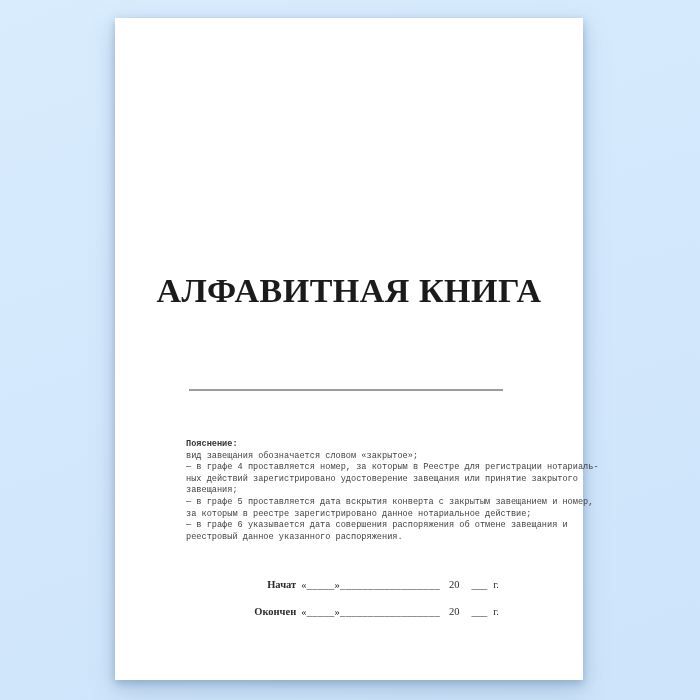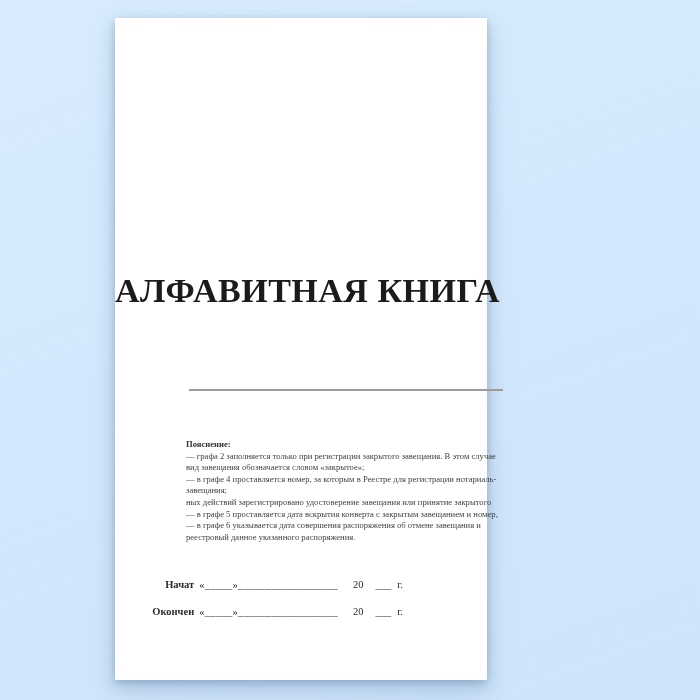--- a/index.html
+++ b/index.html
@@ -13,21 +13,21 @@
   .canvas {
     position: relative;
     width: 700px;
     height: 700px;
     background: linear-gradient(160deg, #d8ecfd 0%, #d2e7fc 55%, #cde4fa 100%);
   }
   .sheet {
     position: absolute;
     left: 115px;
     top: 18px;
-    width: 372px;
+    width: 468px;
     height: 662px;
     background: #ffffff;
     box-shadow: 0 3px 8px rgba(110, 140, 178, 0.50),
                 0 10px 22px rgba(110, 140, 178, 0.35);
   }
   .title-block {
     position: absolute;
     top: 254px;
     left: 0;
     width: 100%;
@@ -58,21 +58,21 @@
     left: 74px;
     width: 314px;
     height: 2px;
     background: #9b9b9b;
   }
   .note {
     position: absolute;
     top: 421px;
     left: 71px;
     width: 336px;
-    font-family: Liberation Serif, serif;
+    font-family: Liberation Mono, monospace;
     font-size: 8.6px;
     line-height: 11.6px;
     color: #424242;
   }
   .note-heading {
     font-weight: 700;
     color: #333333;
   }
   .note-line {
     white-space: nowrap;
@@ -92,21 +92,21 @@
   }
   .field-label {
     font-weight: 700;
     margin-right: 5px;
   }
   .field-blank {
     letter-spacing: 0.3px;
     text-align: right;
   }
   .field-year {
-    margin-left: 15px;
+    margin-left: 9px;
   }
   .field-year-blank {
     margin-left: 12px;
   }
   .field-era {
     margin-left: 6px;
   }
 </style>
 </head>
 <body>
@@ -115,26 +115,26 @@
   <div class="sheet">
 
     <div class="title-block">
       <div class="title-line1">АЛФАВИТНАЯ КНИГА</div>
     </div>
 
     <div class="divider"></div>
 
     <div class="note">
       <div class="note-heading">Пояснение:</div>
-      <div class="note-line">— графа 2 заполняется только при регистрации закрытого завещания. В этом случае</div>
       <div class="note-line">вид завещания обозначается словом «закрытое»;</div>
       <div class="note-line">— в графе 4 проставляется номер, за которым в Реестре для регистрации нотариаль-</div>
+      <div class="note-line">ных действий зарегистрировано удостоверение завещания или принятие закрытого</div>
       <div class="note-line">завещания;</div>
-      <div class="note-line">ных действий зарегистрировано удостоверение завещания или принятие закрытого</div>
       <div class="note-line">— в графе 5 проставляется дата вскрытия конверта с закрытым завещанием и номер,</div>
+      <div class="note-line">за которым в реестре зарегистрировано данное нотариальное действие;</div>
       <div class="note-line">— в графе 6 указывается дата совершения распоряжения об отмене завещания и</div>
       <div class="note-line">реестровый данное указанного распоряжения.</div>
     </div>
 
     <div class="fields">
       <div class="field-row">
         <span class="field-label">Начат</span><span class="field-blank">«_____»__________________</span><span class="field-year">20</span><span class="field-year-blank">___</span><span class="field-era">г.</span>
       </div>
       <div class="field-row">
         <span class="field-label">Окончен</span><span class="field-blank">«_____»__________________</span><span class="field-year">20</span><span class="field-year-blank">___</span><span class="field-era">г.</span>

